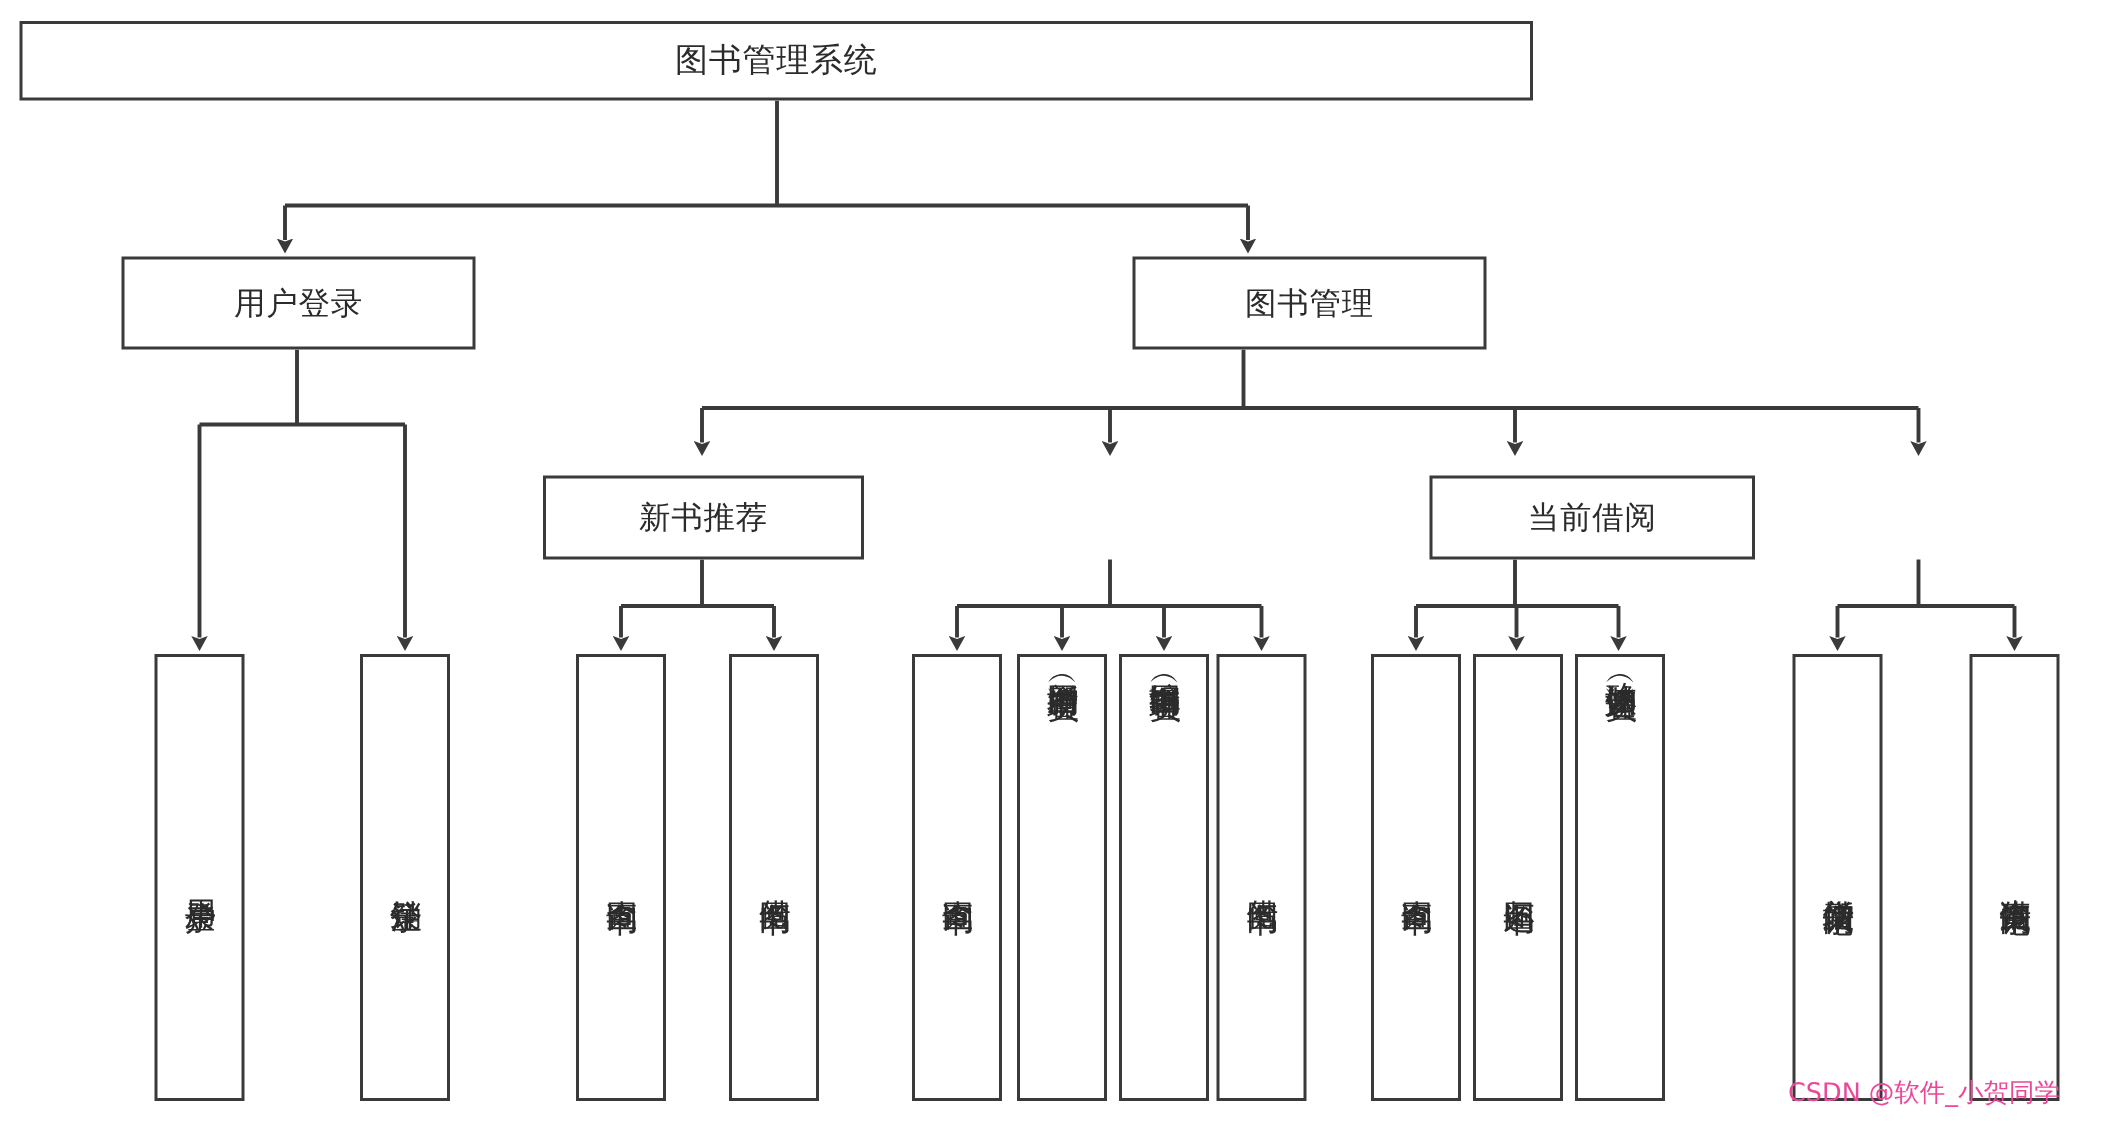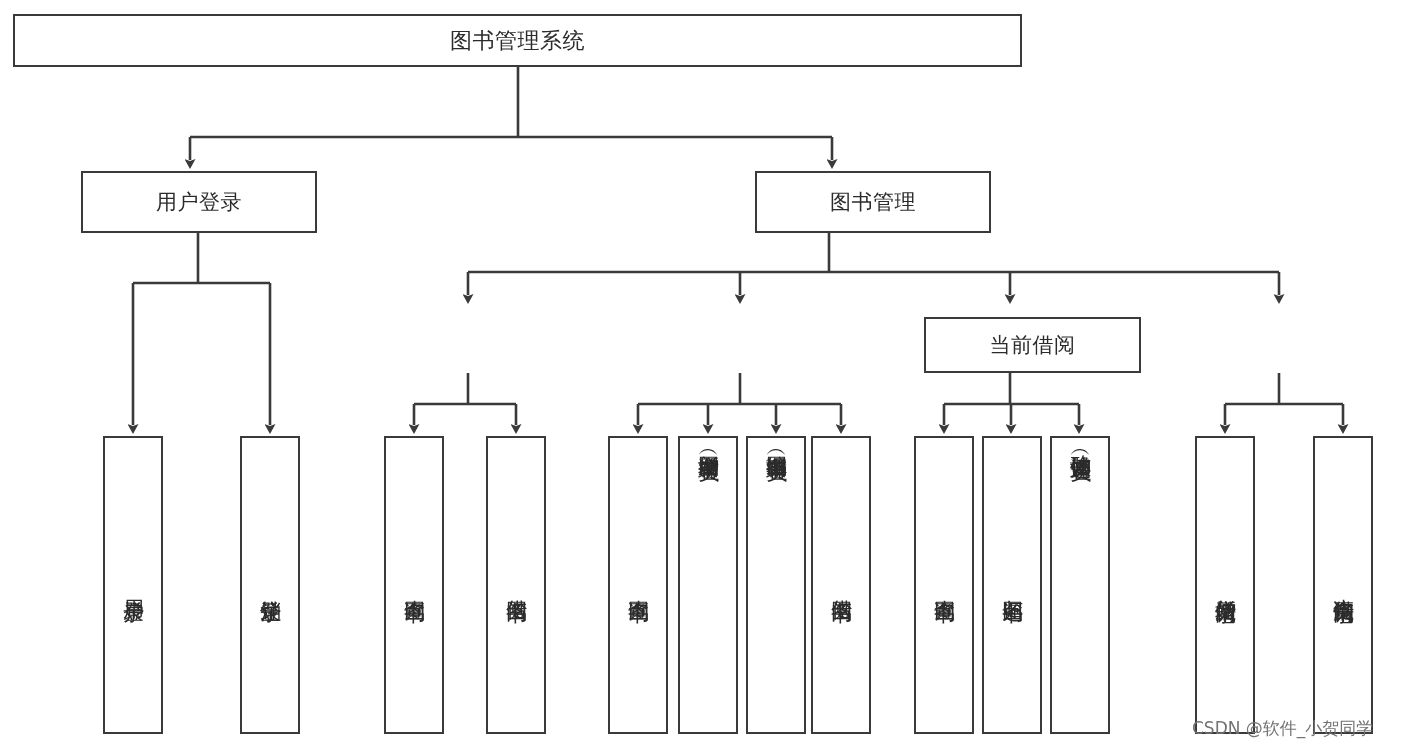--- a/index.html
+++ b/index.html
@@ -62,21 +62,21 @@
     line-height: 1.02;
     letter-spacing: 1px;
     margin: 0 auto;
   }
   .node.vert.center .label {
     margin-top: auto;
     margin-bottom: auto;
   }
   .watermark {
     position: absolute;
-    color: #737373;
+    color: #ec4899;
     font-size: 17px;
     white-space: nowrap;
     font-family: "DejaVu Sans", "Liberation Sans", sans-serif;
   }
 </style>
 </head>
 <body>
 
 <div id="canvas">
 
@@ -135,23 +135,26 @@
   </div>
 
   <div class="node horiz" style="left:81px; top:171px; width:236px; height:62px;">
     <span class="label">用户登录</span>
   </div>
 
   <div class="node horiz" style="left:711px; top:171px; width:236px; height:62px;margin-left:44px;">
     <span class="label">图书管理</span>
   </div>
 
-
-
-  <div class="node horiz" style="left:924px; top:317px; width:217px; height:56px;">
+  <div class="node horiz" style="left:362px; top:317px; width:214px; height:56px;">
+    <span class="label">新书推荐</span>
+  </div>
+
+
+  <div class="node horiz" style="left:953px; top:317px; width:217px; height:56px;">
     <span class="label">当前借阅</span>
   </div>
 
 
   <div class="node vert center" style="left:103px; top:436px; width:60px; height:298px;">
     <span class="label">用户登录</span>
   </div>
   <div class="node vert center" style="left:240px; top:436px; width:60px; height:298px;">
     <span class="label">注销登录</span>
   </div>

